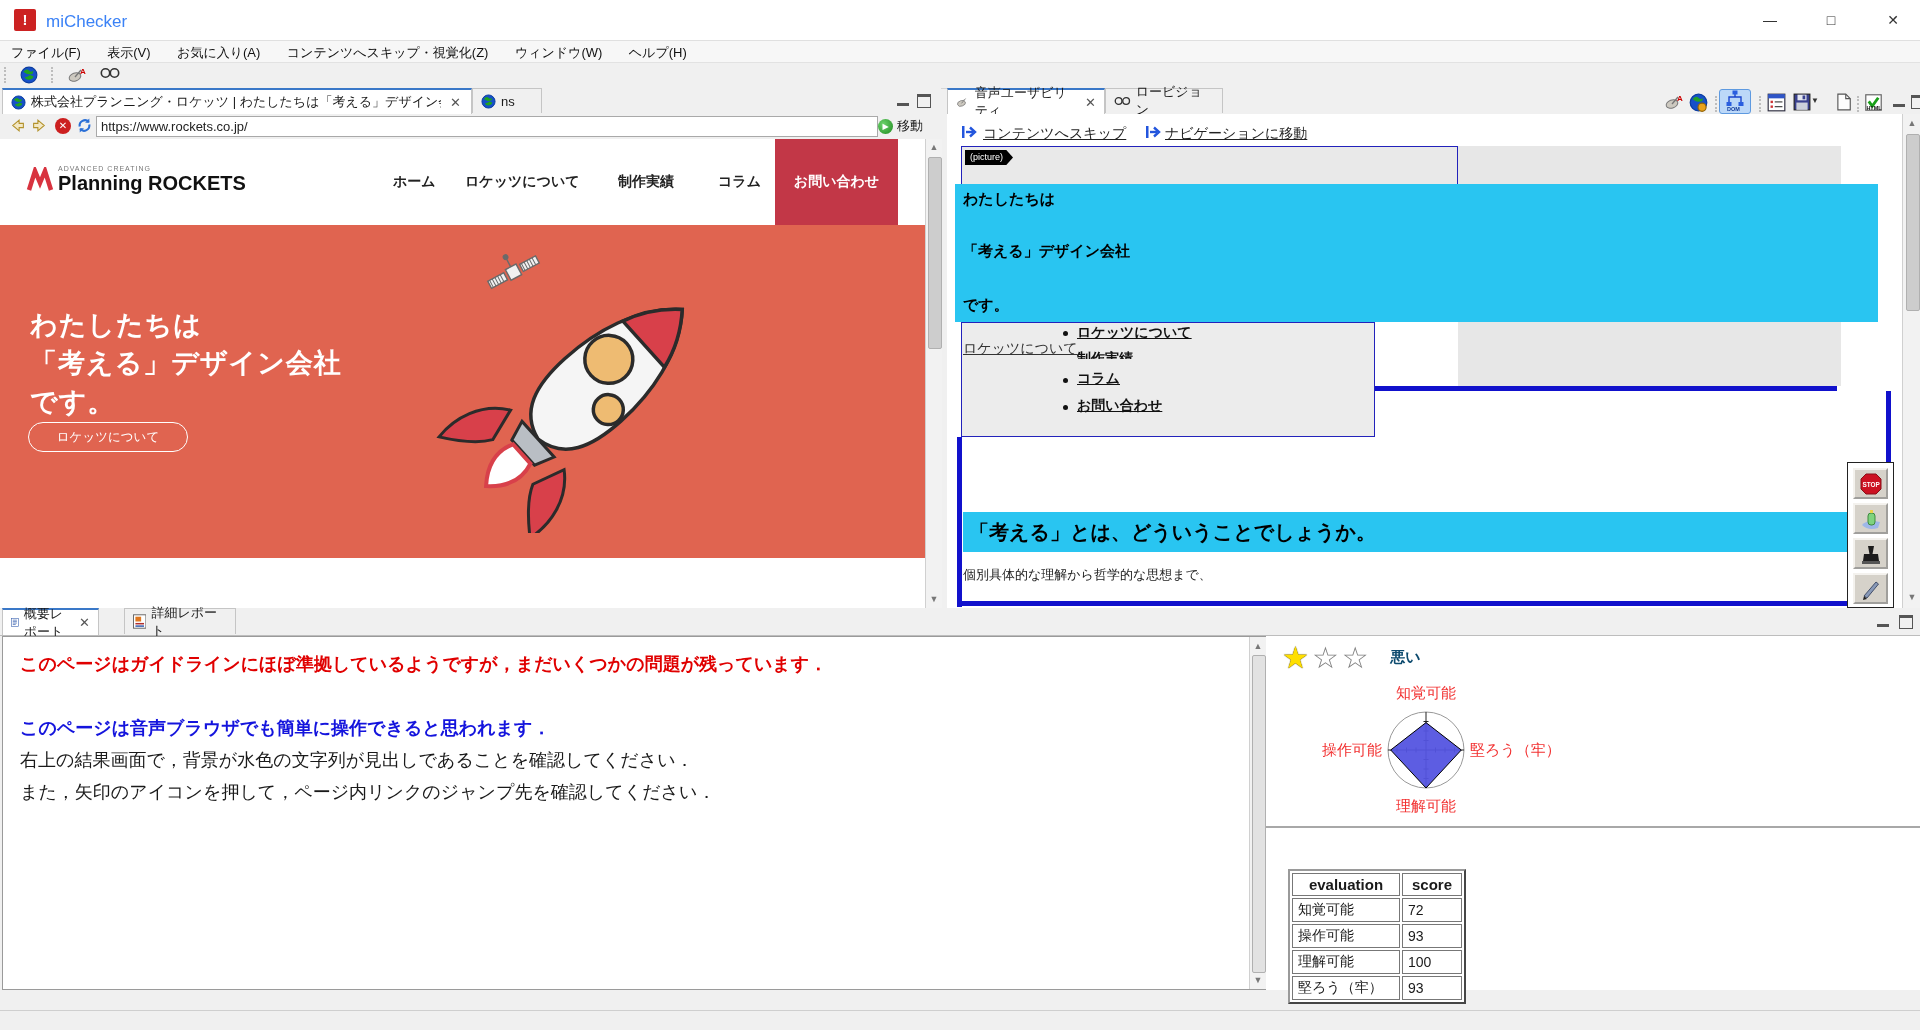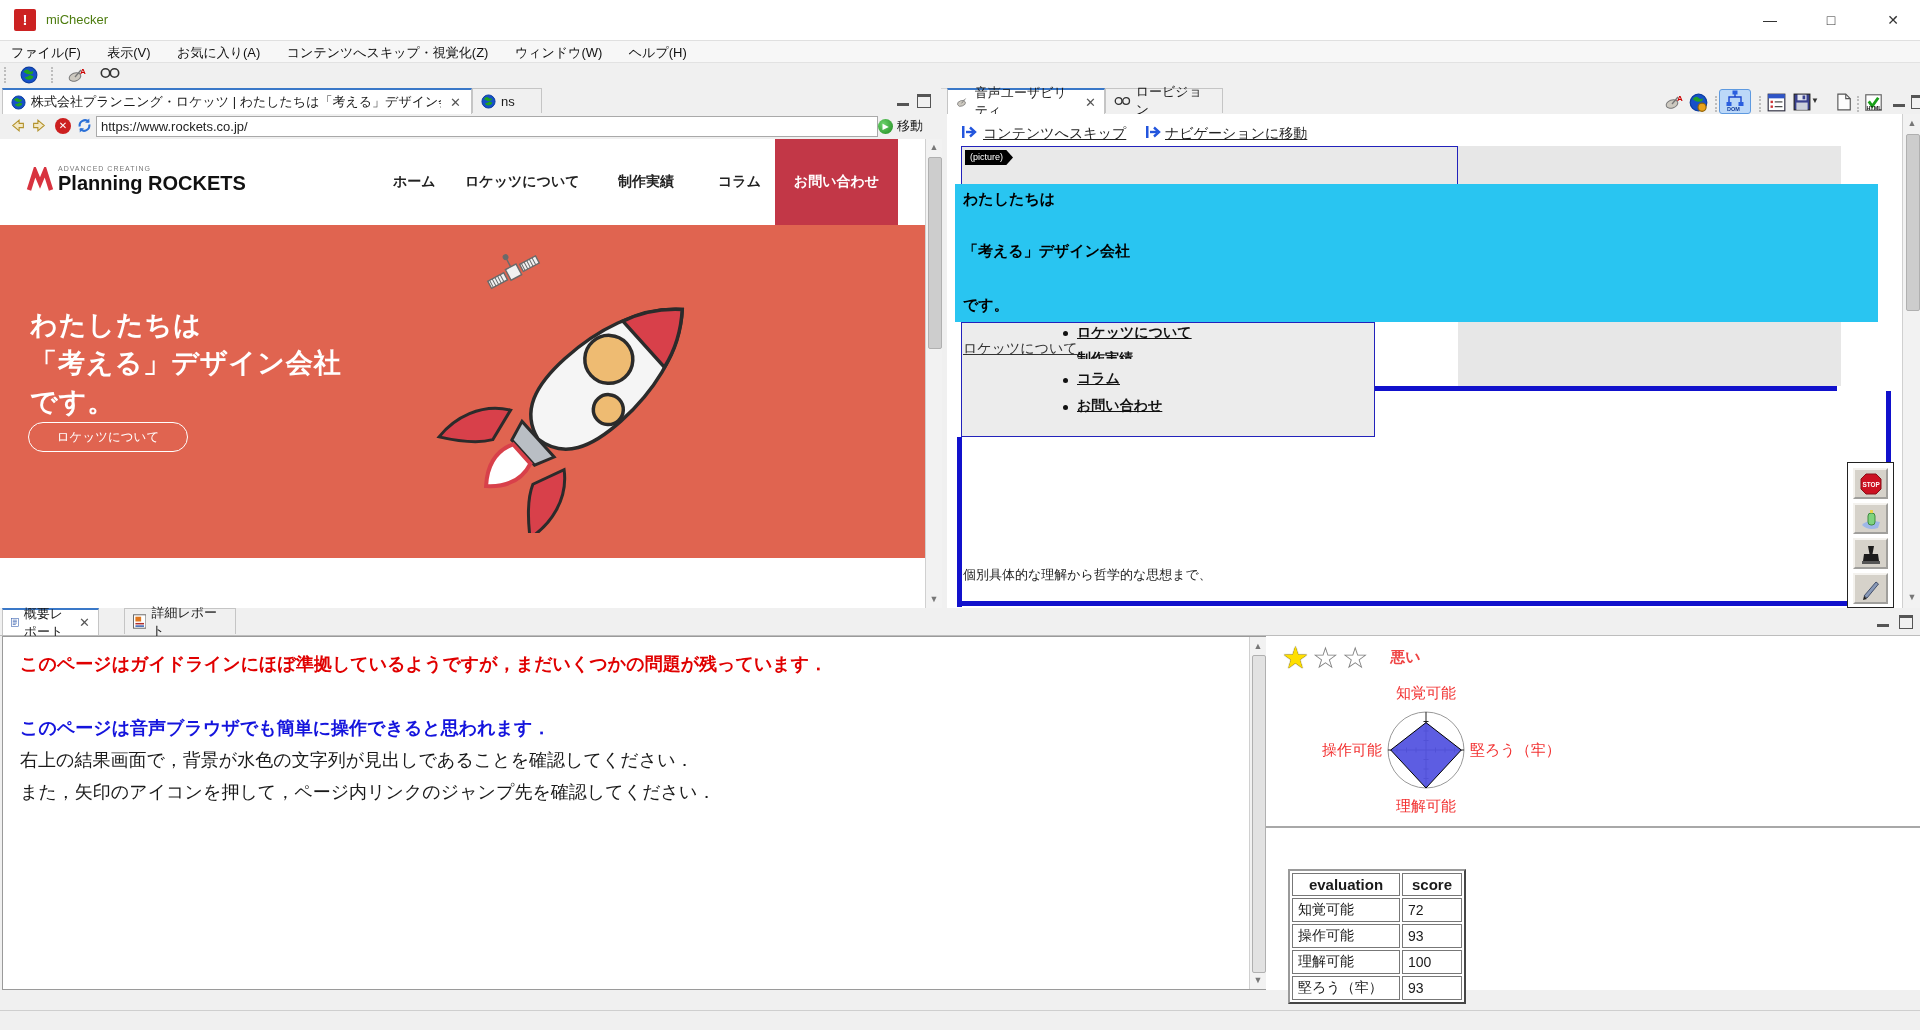--- a/index.html
+++ b/index.html
@@ -5,21 +5,21 @@
   html,body{margin:0;padding:0;background:#e8e8e8;}
   #app{position:relative;width:1920px;height:1030px;background:#f0f0f0;overflow:hidden;
        font-family:"Liberation Sans","DejaVu Sans",sans-serif;color:#1a1a1a;}
   .abs{position:absolute;}
   .nowrap{white-space:nowrap;overflow:hidden;}
 
   
   .titlebar{left:0;top:0;width:1920px;height:40px;background:#ffffff;border-bottom:1px solid #e0e0e0;}
   .appicon{left:14px;top:9px;width:22px;height:22px;background:#cc2222;border-radius:2px;color:#fff;
            font-weight:bold;text-align:center;line-height:22px;font-size:15px;}
-  .apptitle{left:46px;top:12px;font-size:13px;color:#4d7c0f;}
+  .apptitle{left:46px;top:12px;font-size:17px;color:#3b82f6;}
   .winctl{top:8px;width:46px;height:24px;text-align:center;line-height:24px;font-size:14px;color:#333;}
   .menubar{left:0;top:41px;width:1920px;height:21px;background:#f7f7f7;border-bottom:1px solid #e2e2e2;}
   .menuitem{display:inline-block;padding:3px 11px 0 11px;font-size:13px;color:#111;}
   .maintoolbar{left:0;top:63px;width:1920px;height:25px;background:#f0f0f0;border-bottom:1px solid #d5d5d5;}
   .grip{display:inline-block;width:4px;height:16px;margin:4px 2px 0 4px;
         border-left:2px dotted #bdbdbd;vertical-align:top;}
   .tbico{display:inline-block;margin:3px 4px 0 4px;vertical-align:top;}
 
   
   .tabstrip{background:#f0f0f0;border-bottom:1px solid #bdbdbd;}
@@ -80,21 +80,21 @@
           display:flex;align-items:center;justify-content:center;}
 
   
   .reportbox{left:2px;top:636px;width:1264px;height:354px;background:#fff;border:1px solid #9a9a9a;box-sizing:border-box;}
   .rline{margin:12px;padding:0 0 0 5px;font-size:18px;line-height:20px;white-space:nowrap;}
   .r-red{color:#e00000;font-weight:bold;}
   .r-blue{color:#1414dd;font-weight:bold;}
   .ratingarea{left:1266px;top:636px;width:654px;height:354px;background:#fff;}
   .star{font-size:30px;color:#808080;letter-spacing:3px;}
   .star.filled{color:#ffdf00;text-shadow:0 0 1px #665500, 0 0 1px #665500;}
-  .badlabel{font-size:15px;font-weight:bold;color:#ef4444;margin-left:14px;vertical-align:6px;}
+  .badlabel{font-size:15px;font-weight:bold;color:#0c4a6e;margin-left:14px;vertical-align:6px;}
   .sep-line{position:absolute;background:#a8a8a8;}
   table.score{border:2px outset #9a9a9a;border-collapse:separate;border-spacing:2px;background:#fff;}
   table.score th{border:1px solid #777;font-size:15px;font-weight:bold;padding:2px 9px;text-align:center;}
   table.score td{border:1px solid #777;font-size:14px;padding:2px 5px;text-align:left;}
   .statusbar{left:0;top:1010px;width:1920px;height:20px;background:#f0f0f0;border-top:1px solid #cfcfcf;}
   svg text{font-family:"Liberation Sans","DejaVu Sans",sans-serif;}
 </style>
 </head>
 <body>
 
@@ -367,20 +367,23 @@
     <span class="vizbullet" style="left:116px;top:264px;"></span>
     <span class="vizli" style="left:130px;top:256px;">コラム</span>
     <span class="vizbullet" style="left:116px;top:291px;"></span>
     <span class="vizli" style="left:130px;top:283px;">お問い合わせ</span>
 
     <div class="bluebar" style="left:428px;top:272px;width:462px;height:5px;"></div>
     <div class="bluebar" style="left:10px;top:323px;width:5px;height:170px;"></div>
     <div class="bluebar" style="left:939px;top:277px;width:5px;height:216px;"></div>
     <div class="bluebar" style="left:10px;top:487px;width:934px;height:5px;"></div>
 
+    <div class="cyan" style="left:16px;top:398px;width:917px;height:40px;">
+      <div class="sectionhead" style="left:6px;top:7px;">「考える」とは、どういうことでしょうか。</div>
+    </div>
     <div class="abs" style="left:16px;top:452px;font-size:13px;color:#222;">個別具体的な理解から哲学的な思想まで、</div>
   </div>
 
   <div class="palette">
     <div class="palbtn" style="top:5px;">
       <svg width="24" height="24" viewBox="0 0 24 24">
           <polygon points="7,2 17,2 22,7 22,17 17,22 7,22 2,17 2,7" fill="#cc1122" stroke="#881018"></polygon>
           <text x="3.4" y="15" font-size="6.4" font-weight="bold" fill="#fff">STOP</text>
         </svg>
     </div>

